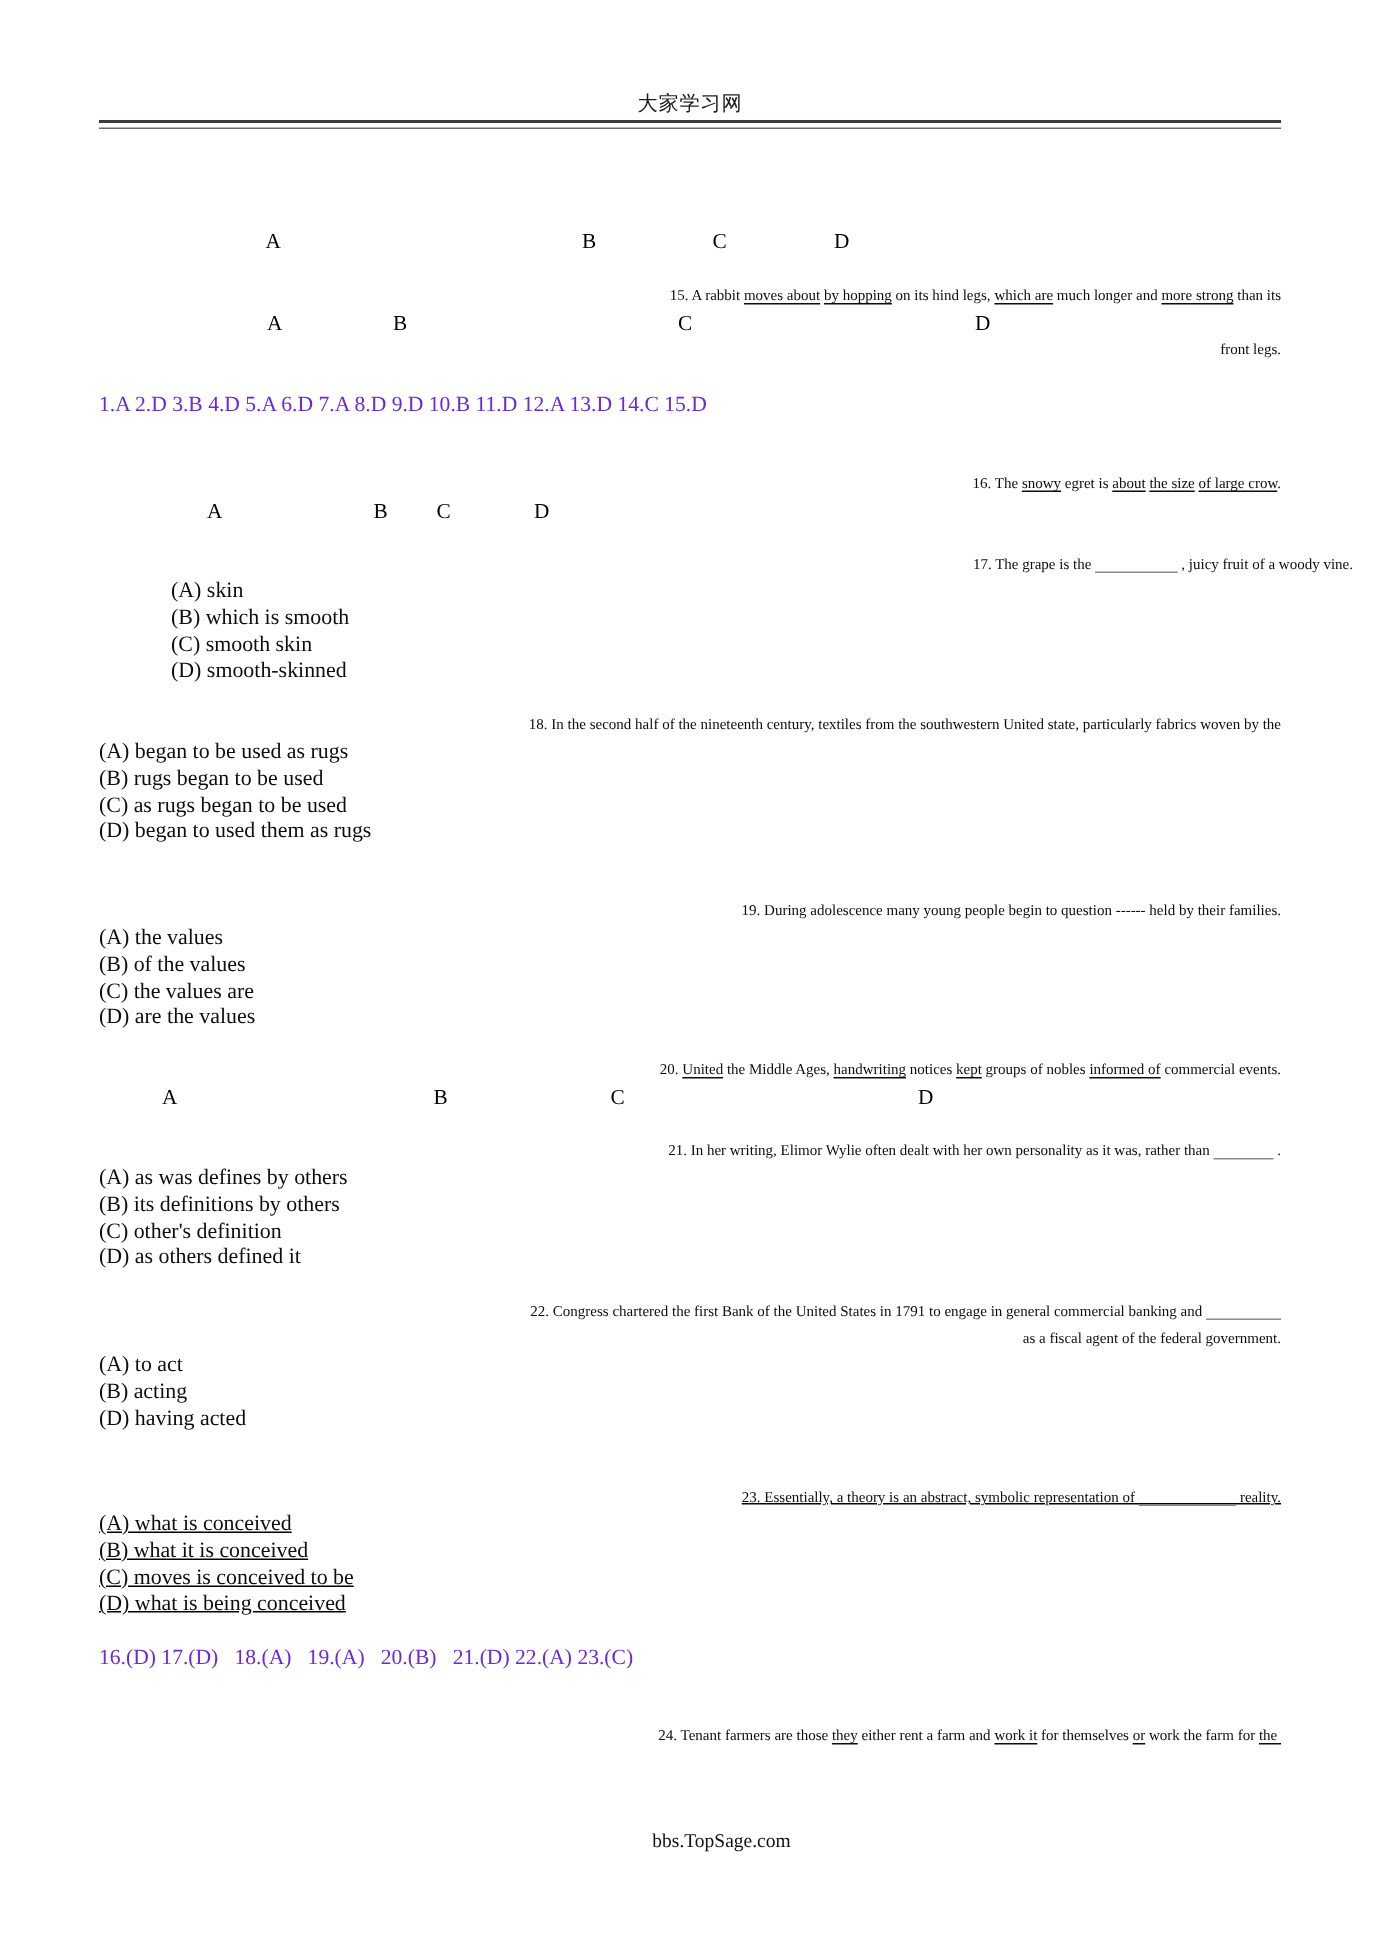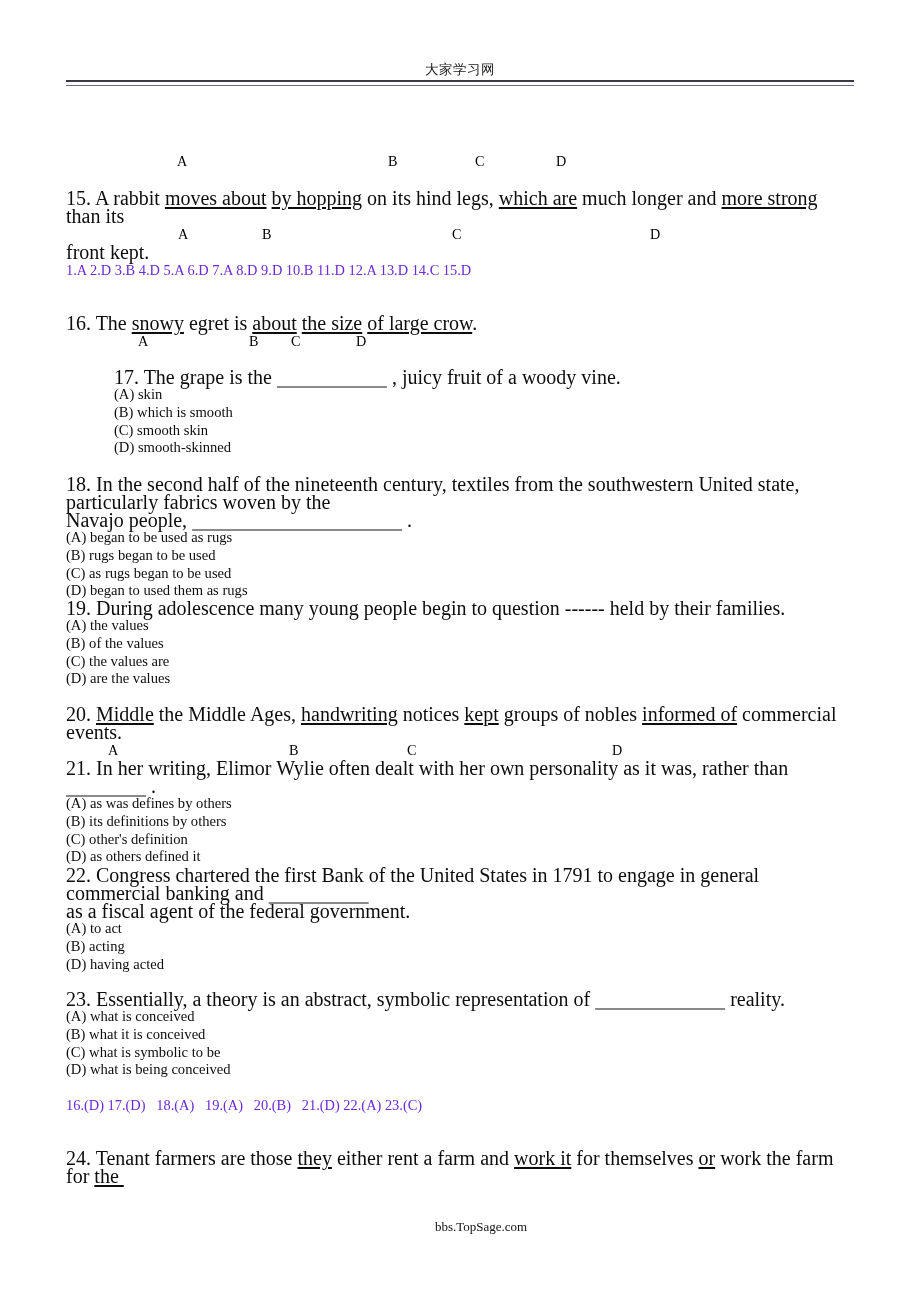--- a/index.html
+++ b/index.html
@@ -61,24 +61,25 @@
   .content {
     position: absolute;
     left: 66px;
     top: 0;
     width: 788px;
   }
 
   .blk { position: absolute; left: 0; width: 788px; }
 
   .qline {
-    font-size: 20px;
+    font-size: 10px;
     line-height: 18px;
     color: #0d0d0d;
     white-space: pre-wrap;
+    text-align: right;
   }
   .opt {
     font-size: 14.6px;
     line-height: 17.8px;
     color: #0d0d0d;
   }
   .u { text-decoration: underline; text-underline-offset: 1.5px; }
 
   
   .markers {
@@ -129,21 +130,21 @@
     </div>
 
     <div class="blk" style="top:189px;">
       <div class="qline"><span>15. A rabbit </span><span class="u">moves about</span><span> </span><span class="u">by hopping</span><span> on its hind legs, </span><span class="u">which are</span><span> much longer and </span><span class="u">more strong</span><span> than its</span></div>
       <div class="markers">
         <span style="left:112px;">A</span>
         <span style="left:196px;">B</span>
         <span style="left:386px;">C</span>
         <span style="left:584px;">D</span>
       </div>
-      <div class="qline">front kept.</div>
+      <div class="qline">front legs.</div>
     </div>
 
     <div class="blk answers" style="top:261px;">1.A 2.D 3.B 4.D 5.A 6.D 7.A 8.D 9.D 10.B 11.D 12.A 13.D 14.C 15.D</div>
 
     <div class="blk" style="top:314px;">
       <div class="qline"><span>16. The </span><span class="u">snowy</span><span> egret is </span><span class="u">about</span><span> </span><span class="u">the size</span><span> </span><span class="u">of large crow</span><span>.</span></div>
       <div class="markers">
         <span style="left:72px;">A</span>
         <span style="left:183px;">B</span>
         <span style="left:225px;">C</span>
@@ -154,37 +155,36 @@
     <div class="blk" style="top:368px;margin-left:48px;">
       <div class="qline"><span>17. The grape is the </span><span class="blank">___________</span><span> , juicy fruit of a woody vine.</span></div>
       <div class="opt">(A) skin</div>
       <div class="opt">(B) which is smooth</div>
       <div class="opt">(C) smooth skin</div>
       <div class="opt">(D) smooth-skinned</div>
     </div>
 
     <div class="blk" style="top:475px;">
       <div class="qline">18. In the second half of the nineteenth century, textiles from the southwestern United state, particularly fabrics woven by the</div>
-      <div class="qline"><span>Navajo people, </span><span class="blank">_____________________</span><span> .</span></div>
       <div class="opt">(A) began to be used as rugs</div>
       <div class="opt">(B) rugs began to be used</div>
       <div class="opt">(C) as rugs began to be used</div>
       <div class="opt">(D) began to used them as rugs</div>
     </div>
 
     <div class="blk" style="top:599px;">
       <div class="qline">19. During adolescence many young people begin to question ------ held by their families.</div>
       <div class="opt">(A) the values</div>
       <div class="opt">(B) of the values</div>
       <div class="opt">(C) the values are</div>
       <div class="opt">(D) are the values</div>
     </div>
 
     <div class="blk" style="top:705px;">
-      <div class="qline"><span>20. </span><span class="u">Middle</span><span> the Middle Ages, </span><span class="u">handwriting</span><span> notices </span><span class="u">kept</span><span> groups of nobles </span><span class="u">informed of</span><span> commercial events.</span></div>
+      <div class="qline"><span>20. </span><span class="u">United</span><span> the Middle Ages, </span><span class="u">handwriting</span><span> notices </span><span class="u">kept</span><span> groups of nobles </span><span class="u">informed of</span><span> commercial events.</span></div>
       <div class="markers">
         <span style="left:42px;">A</span>
         <span style="left:223px;">B</span>
         <span style="left:341px;">C</span>
         <span style="left:546px;">D</span>
       </div>
     </div>
 
     <div class="blk" style="top:759px;">
       <div class="qline"><span>21. In her writing, Elimor Wylie often dealt with her own personality as it was, rather than </span><span class="blank">________</span><span> .</span></div>
@@ -195,25 +195,25 @@
     </div>
 
     <div class="blk" style="top:866px;">
       <div class="qline"><span>22. Congress chartered the first Bank of the United States in 1791 to engage in general commercial banking and </span><span class="blank">__________</span></div>
       <div class="qline">as a fiscal agent of the federal government.</div>
       <div class="opt">(A) to act</div>
       <div class="opt">(B) acting</div>
       <div class="opt">(D) having acted</div>
     </div>
 
-    <div class="blk" style="top:990px;">
+    <div class="blk" style="top:990px;text-decoration:underline;">
       <div class="qline"><span>23. Essentially, a theory is an abstract, symbolic representation of </span><span class="blank">_____________</span><span> reality.</span></div>
       <div class="opt">(A) what is conceived</div>
       <div class="opt">(B) what it is conceived</div>
-      <div class="opt">(C) what is symbolic to be</div>
+      <div class="opt">(C) moves is conceived to be</div>
       <div class="opt">(D) what is being conceived</div>
     </div>
 
     <div class="blk answers" style="top:1096px;">16.(D) 17.(D)   18.(A)   19.(A)   20.(B)   21.(D) 22.(A) 23.(C)</div>
 
     <div class="blk" style="top:1149px;">
       <div class="qline"><span>24. Tenant farmers are those </span><span class="u">they</span><span> either rent a farm and </span><span class="u">work it</span><span> for themselves </span><span class="u">or</span><span> work the farm for </span><span class="u">the </span></div>
     </div>
 
   </div>

